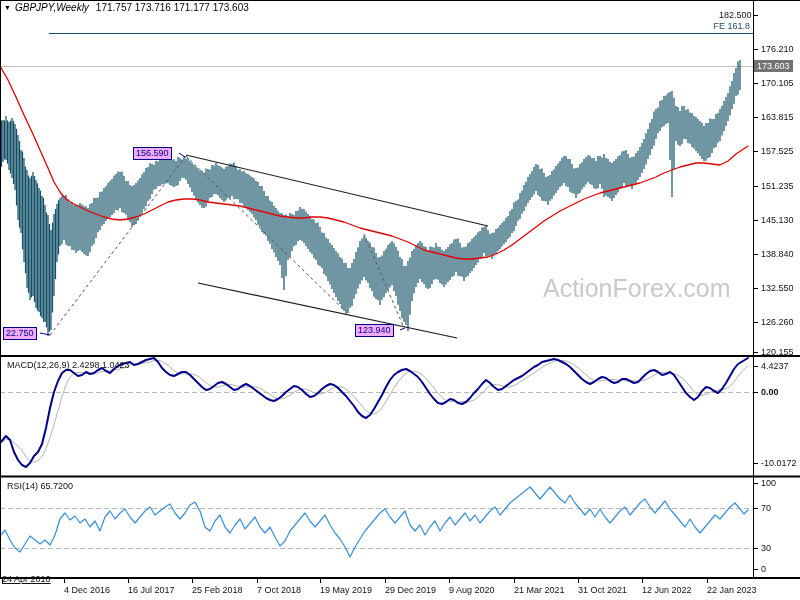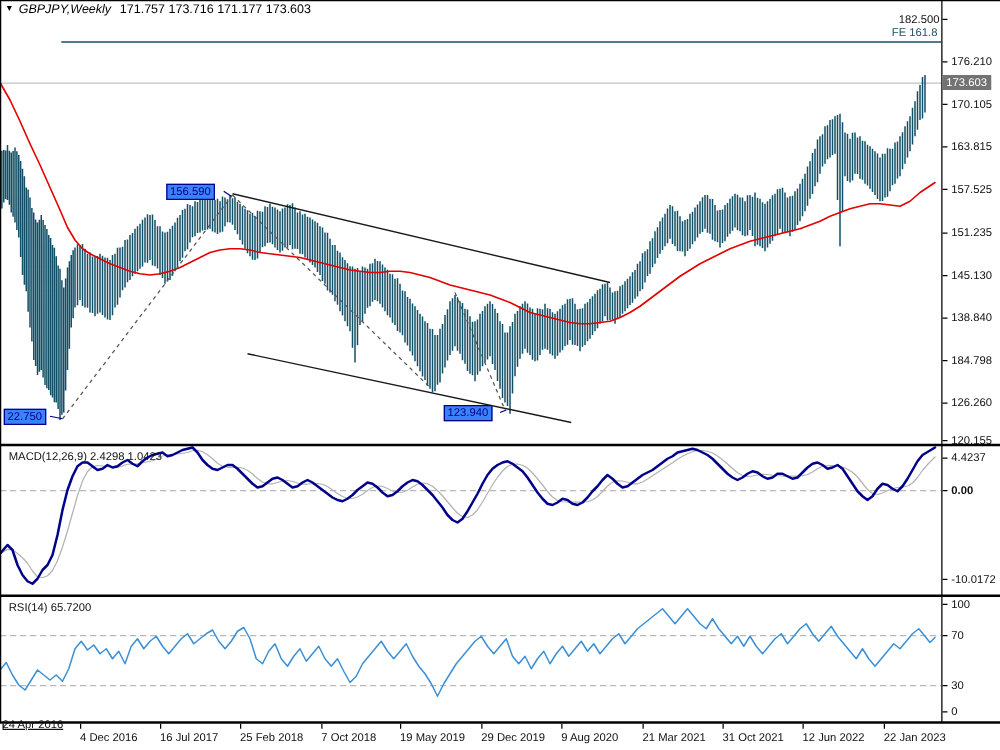--- a/index.html
+++ b/index.html
@@ -7,37 +7,38 @@
           font-family:"Liberation Sans",sans-serif;}
   .panel{position:absolute;left:0;background:transparent;z-index:1;}
   #chart-svg{position:absolute;left:0;top:0;z-index:2;}
   .title-bar{position:absolute;left:4px;top:2px;z-index:4;font-size:10px;color:#000;white-space:nowrap;}
   .title-bar .arr{font-size:7px;margin-right:4px;vertical-align:1px;}
   .title-bar .sym{margin-right:7px;font-style:italic;}
   .fe-lbl{position:absolute;left:690px;top:21px;width:60px;text-align:right;z-index:3;
           font-size:9px;color:#1f4e63;}
   .ind-lbl{position:absolute;left:7px;z-index:4;font-size:9px;color:#111;}
   .watermark{position:absolute;left:543px;top:274px;z-index:1;font-size:25px;color:#c9c9c9;}
-  .ann{position:absolute;z-index:4;font-size:9px;color:#00008b;background:#3b82f6;
+  .ann{position:absolute;z-index:4;font-size:9px;color:#00008b;background:#f0abfc;
        border:1px solid #00008b;line-height:11px;padding:0 2px;white-space:nowrap;}
   .badge{position:absolute;left:754px;top:60px;z-index:4;background:#737373;color:#fff;
          font-size:9px;line-height:12px;padding:0 3px;}
   .axlbl{position:absolute;z-index:3;font-size:9px;color:#111;line-height:10px;white-space:nowrap;}
 </style>
 </head>
 <body>
 
 <div class="window">
 
   <div class="panel" style="top:0;width:753px;height:355px;"></div>
   <div class="panel" style="top:357px;width:753px;height:118px;"></div>
   <div class="panel" style="top:478px;width:753px;height:100px;"></div>
   <div class="panel" style="left:754px;top:0;width:46px;height:578px;"></div>
   <div class="panel" style="top:580px;width:800px;height:20px;"></div>
 
+  <div class="watermark">ActionForex.com</div>
 
   <svg id="chart-svg" width="800" height="600">
       <line x1="0" y1="66.5" x2="753" y2="66.5" stroke="#c0c0c0" stroke-width="1"></line>
       <line x1="49" y1="33.5" x2="753" y2="33.5" stroke="#17506a" stroke-width="1.2"></line>
       <line x1="0" y1="392.5" x2="753" y2="392.5" stroke="#b8b8b8" stroke-width="1" stroke-dasharray="5,3"></line>
       <line x1="0" y1="508.5" x2="753" y2="508.5" stroke="#b8b8b8" stroke-width="1" stroke-dasharray="5,3"></line>
       <line x1="0" y1="548.5" x2="753" y2="548.5" stroke="#b8b8b8" stroke-width="1" stroke-dasharray="5,3"></line>
       <path d="M0,126V168M1.5,120.6V166.8M3,120V162M4.5,120.4V159.2M6,116V160M7.5,120.6V163.8M9,122V170M10.5,120.8V173.4M12,118V178M13.5,121.0V184.0M15,124V190M16.5,128.7V205.6M18,135V220M19.5,140.9V227.7M21,150V233M22.5,151.6V249.3M24,158V262M25.5,166.4V273.2M27,170V288M28.5,175.6V292.8M30,178V300M31.5,175.8V297.4M33,172V296M34.5,176.0V302.0M36,180V308M37.5,183.2V310.6M39,188V312M40.5,190.4V316.2M42,196V318M43.5,198.1V321.8M45,205V322M46.5,212.4V327.2M48,215V336M49.5,224.1V331.8M51,230V330M52.5,222.8V312.4M54,214V296M55.5,209.0V279.0M57,204V262M58.5,200.2V254.6M60,198V246M62,195.4V244.2M64,196V240M66,195.1V244.8M68,199V246M70,202.9V246.2M72,202V250M74,205.1V250.3M76,205V253M78,204.8V250.9M80,203V250M82,204.5V252.0M84,206V254M86,206.2V255.6M88,208V256M90,203.9V252.2M92,203V246M94,198.1V243.8M96,198V238M98,197.4V232.2M100,192V230M102,191.6V225.8M104,188V224M106,186.3V220.9M108,183V219M110,181.0V217.0M112,179V215M114,175.7V213.1M116,174V210M118,171.4V210.2M120,172V208M122,171.6V212.3M124,176V213M126,180.9V214.7M128,181V220M130,185.1V222.3M132,186V227M134,185.3V224.9M136,183V224M138,180.5V220.5M140,178V217M142,174.2V213.6M144,172V209M146,167.9V206.2M148,167V201M150,163.1V199.3M152,164V194M154,164.9V189.7M156,161V189M158,161.6V186.3M160,159V186M162,159.3V184.4M164,158V184M166,158.0V183.5M168,158V183M170,158.2V185.1M172,160V186M174,158.9V187.2M176,161V186M178,157.1V185.3M180,158V181M182,159.4V177.7M184,156V178M186,158.6V179.8M188,158V184M190,161.3V187.4M192,163V192M194,165.0V195.5M196,167V199M198,168.2V202.6M200,171V205M202,170.4V207.7M204,173V208M206,168.6V206.8M208,169V202M210,169.4V197.7M212,165V197M214,165.6V194.3M216,163V194M218,165.3V195.4M220,166V198M222,167.5V200.0M224,169V202M226,166.7V200.6M228,166V198M230,163.4V198.2M232,164V196M234,162.6V199.3M236,166V199M238,169.9V199.2M240,169V203M242,171.6V203.3M244,171V206M246,173.3V207.4M248,174V210M250,175.5V212.0M252,177V214M254,178.2V217.6M256,181V220M258,181.9V224.7M260,186V227M262,186.1V232.3M264,191V234M266,195.9V235.7M268,196V241M270,200.6V243.8M272,202V249M274,205.8V252.4M276,208V257M278,210.5V261.0M280,213V265M282,213.2V278.1M284,215V290M286,214.4V276.2M288,217V260M290,213.1V257.3M292,214V251M294,214.9V246.2M296,211V245M298,210.6V241.3M300,207V240M302,208.8V240.9M304,209V243M306,211.5V246.0M308,214V249M310,215.7V252.1M312,219V254M314,219.4V258.2M316,223V260M318,222.6V264.8M320,227V266M322,232.4V268.2M324,233V274M326,237.6V276.3M328,239V281M330,242.8V284.4M332,245V289M334,248.0V293.0M336,251V297M338,253.2V301.1M340,257V304M342,258.4V308.7M344,263V311M346,263.1V313.8M348,268V313M350,267.9V307.7M352,263V306M354,259.1V298.8M356,252V294M358,247.3V288.4M360,241V284M362,238.5V280.5M364,236V277M366,237.7V280.6M368,241V283M370,242.4V288.2M372,247V291M374,247.6V296.8M376,253V299M378,257.4V300.2M380,257V305M382,255.6V299.8M384,251V297M386,248.8V292.9M388,245V290M390,243.0V287.5M392,241V285M394,243.2V291.1M396,247V296M398,250.4V304.7M400,257V311M402,259.1V318.3M404,266V322M406,265.9V324.7M408,261V331M410,257.6V314.8M412,251V301M414,248.8V293.4M416,245V287M418,243.0V283.0M420,241V279M422,242.7V282.1M424,246V284M426,246.9V287.7M428,251V289M430,246.6V288.3M432,247V284M434,247.4V279.7M436,243V279M438,246.6V279.8M440,247V283M442,249.8V284.4M444,251V287M446,249.0V284.5M448,247V282M450,244.2V280.1M452,243V277M454,239.4V275.7M456,239V272M458,238.6V275.8M460,243V276M462,247.4V276.7M464,247V281M466,246.6V277.3M468,243V276M470,241.8V272.9M472,239V271M474,237.0V268.0M476,235V265M478,232.2V262.6M480,231V259M482,227.4V257.2M484,227V253M486,226.1V256.3M488,230V256M490,233.9V255.7M492,233V259M494,232.6V255.3M496,229V254M498,227.8V250.9M500,225V249M502,223.0V246.5M504,221V244M506,217.7V242.1M508,216V239M510,210.9V237.2M512,209V233M514,202.6V231.3M516,201V226M518,199.4V220.7M520,193V219M522,190.6V213.8M524,185V211M526,181.8V206.4M528,177V203M530,174.0V200.0M532,171V197M534,166.7V194.6M536,164V191M538,164.9V195.2M540,169V197M542,168.6V200.8M544,173V201M546,176.9V201.2M548,176V205M550,175.1V200.8M552,171V199M554,169.3V195.4M556,166V193M558,163.5V190.0M560,161V187M562,157.7V185.6M564,156V183M566,155.9V186.2M568,159V187M570,159.1V191.8M572,164V193M574,168.4V193.7M576,168V198M578,167.6V194.3M580,164V193M582,162.3V189.4M584,159V187M586,157.0V184.5M588,155V182M590,155.7V184.1M592,158V185M594,157.9V188.2M596,161V189M598,156.1V188.3M600,156V184M602,157.4V188.7M604,154V197M606,158.1V195.8M608,159V197M610,161.8V198.4M612,163V201M614,161.0V198.0M616,159V195M618,156.2V192.6M620,155V189M622,151.4V187.2M624,151V183M626,150.1V186.3M628,154V186M630,157.9V185.7M632,157V189M634,156.6V185.3M636,153V184M638,150.8V179.9M640,147V177M642,143.0V173.0M644,139V169M646,133.2V164.6M648,129V159M650,122.4V155.2M652,119V149M654,111.6V145.8M656,109V139M658,107.4V133.2M660,101V131M662,100.1V127.3M664,96V126M666,95.3V123.9M668,93V123M670,92.0V160.0M672,91V197M674,97.7V169.6M676,106V141M678,106.9V144.7M680,111V146M682,106.1V144.3M684,106V139M686,109.9V139.2M688,109V143M690,112.6V143.8M692,113V147M694,115.8V148.4M696,117V151M698,119.0V153.5M700,121V156M702,122.7V159.1M704,126V161M706,122.9V160.7M708,123V158M710,118.6V157.3M712,119V153M714,118.9V148.2M716,114V147M718,113.1V142.8M720,109V141M722,105.8V135.4M724,101V131M726,97.0V126.0M728,93V121M730,86.2V115.6M732,81V109M734,72.9V103.7M736,68V96M738,61.6V94.8M740,60V90" stroke="#114f66" stroke-width="1.2" fill="none"></path>
       <polyline points="0,66 8,80 16,97 24,115 32,132 40,150 48,168 54,182 60,192 66,199 72,203 80,207 88,211 96,214 104,217 112,219 120,220 128,219 136,217 144,214 152,210 160,206 168,202 176,200 184,199 192,199 200,200 208,202 216,203 224,204 232,205 240,206 248,208 256,210 264,212 272,214 280,216 288,217 296,218 304,218 312,217 320,217 328,218 336,220 344,222 352,225 360,228 368,230 376,232 384,234 392,236 400,239 408,242 416,246 424,250 432,252 440,254 448,256 456,258 464,259 472,259 480,258 488,257 496,254 504,250 512,245 520,239 528,233 536,227 544,221 552,216 560,211 568,207 576,203 584,199 592,196 600,193 608,191 616,189 624,187 632,185 640,183 648,180 656,177 664,173 672,170 680,167 688,165 696,163 704,163 712,164 720,165 728,161 736,154 742,150 748,146" fill="none" stroke="#e30000" stroke-width="1.3" stroke-linejoin="round" stroke-linecap="round"></polyline>
       <line x1="186" y1="155" x2="488" y2="226" stroke="#1a1a1a" stroke-width="1.1"></line>
@@ -106,21 +107,21 @@
 
   <div id="gen-labels">
       <div class="axlbl" style="left: 719px; top: 10px;">182.500</div>
       <div class="axlbl" style="left: 761px; top: 44px; text-align: center;">176.210</div>
       <div class="axlbl" style="left: 761px; top: 78px;">170.105</div>
       <div class="axlbl" style="left: 761px; top: 112px;">163.815</div>
       <div class="axlbl" style="left: 761px; top: 146px;">157.525</div>
       <div class="axlbl" style="left: 761px; top: 181px;">151.235</div>
       <div class="axlbl" style="left: 761px; top: 215px;">145.130</div>
       <div class="axlbl" style="left: 761px; top: 249px;">138.840</div>
-      <div class="axlbl" style="left: 761px; top: 283px;">184.798</div>
+      <div class="axlbl" style="left: 761px; top: 283px;">132.550</div>
       <div class="axlbl" style="left: 761px; top: 317px;">126.260</div>
       <div class="axlbl" style="left: 761px; top: 347px;">120.155</div>
       <div class="axlbl" style="left: 761px; top: 361px;">4.4237</div>
       <div class="axlbl" style="left: 761px; top: 387px; font-weight: 700;">0.00</div>
       <div class="axlbl" style="left: 761px; top: 458px;">-10.0172</div>
       <div class="axlbl" style="left: 761px; top: 478px;">100</div>
       <div class="axlbl" style="left: 761px; top: 503px;">70</div>
       <div class="axlbl" style="left: 761px; top: 543px;">30</div>
       <div class="axlbl" style="left: 761px; top: 564px;">0</div>
       <div class="axlbl" style="left: 2px; top: 574px; text-decoration: underline;">24 Apr 2016</div>

